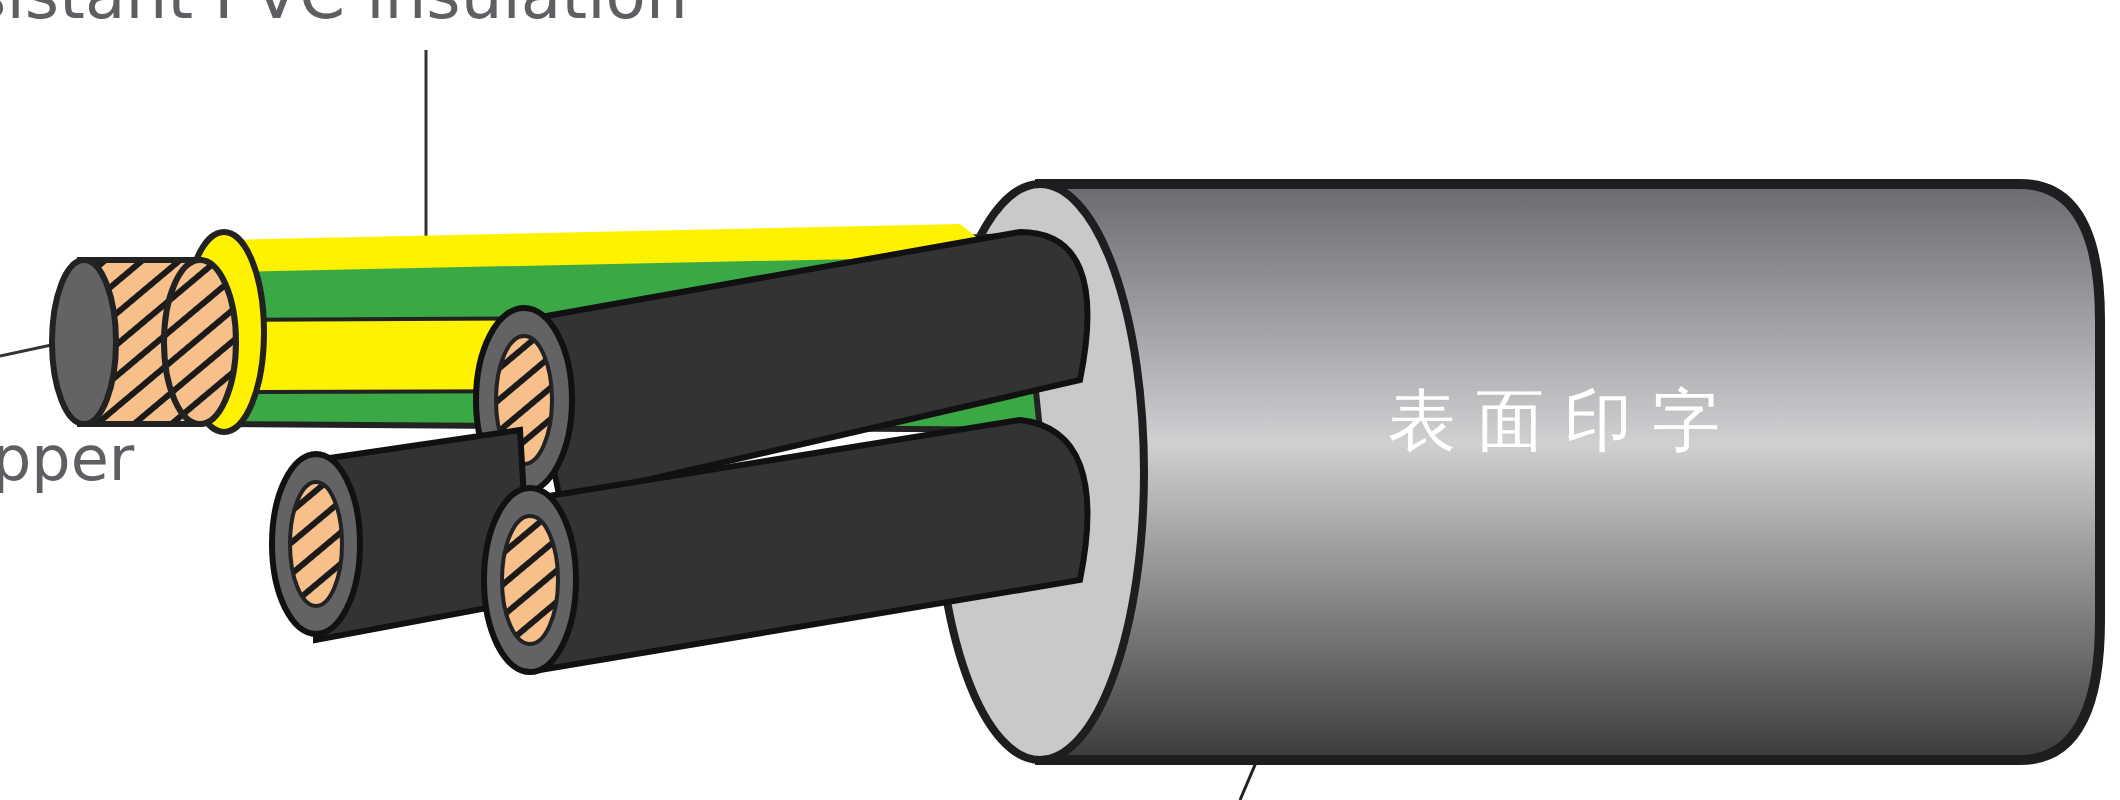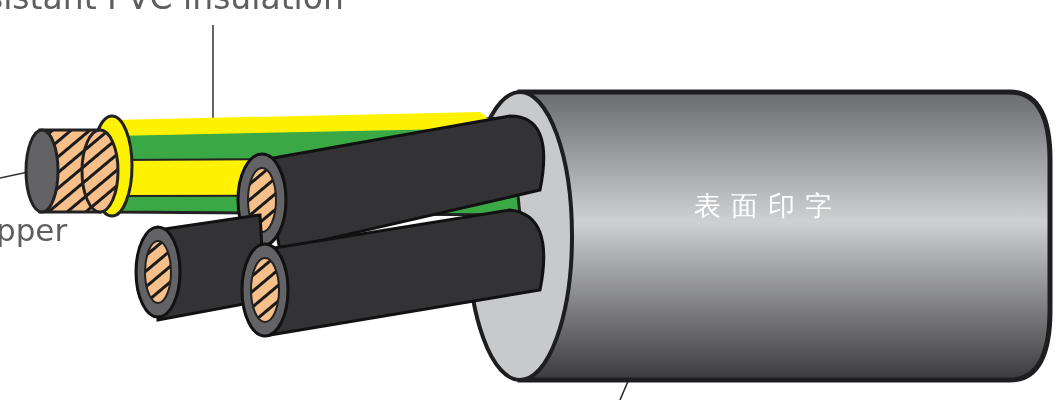--- a/index.html
+++ b/index.html
@@ -1,20 +1,20 @@
 <!DOCTYPE html>
 <html><head>
 <meta charset="utf-8">
 <style>
   html, body { margin:0; padding:0; background:#ffffff; }
   body { width:1060px; height:400px; overflow:hidden; position:relative; font-family:"Liberation Sans", sans-serif; }
   .label { position:absolute; color:#5f5f63; font-family:"DejaVu Sans", sans-serif; white-space:nowrap; }
   #lbl-insulation { left:-14px; top:-22px; font-size:33px; }
   #lbl-copper { left:-4px; top:212px; font-size:31px; }
-  #lbl-print { position:absolute; left:694px; top:188px; font-size:27px; color:#ffffff; letter-spacing:10px; font-family:"DejaVu Sans", sans-serif; }
+  #lbl-print { position:absolute; left:694px; top:188px; font-size:34px; color:#ffffff; letter-spacing:10px; font-family:"DejaVu Sans", sans-serif; }
   svg { position:absolute; left:0; top:0; }
 </style>
 </head>
 <body>
 
 <svg width="1060" height="400" viewBox="0 0 1060 400">
   <defs>
     <linearGradient id="sheathGrad" x1="0" y1="0" x2="0" y2="1">
       <stop offset="0" stop-color="#6a6b6e"></stop>
       <stop offset="0.45" stop-color="#cfd0d2"></stop>

